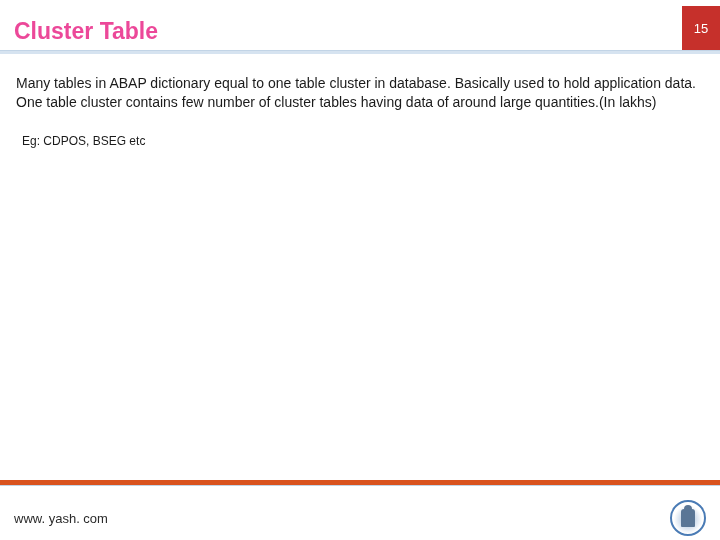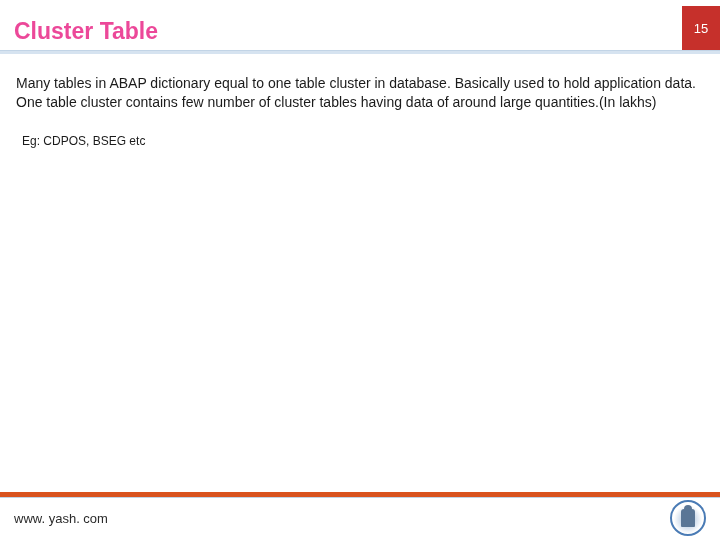--- a/index.html
+++ b/index.html
@@ -57,21 +57,21 @@
     .example-text {
       font-size: 12px;
       color: #1b1b1b;
       padding-left: 6px;
     }
     .footer {
       position: absolute;
       left: 0;
       bottom: 0;
       width: 100%;
-      height: 48px;
+      height: 60px;
       text-decoration: underline;
     }
     .footer-rule {
       position: absolute;
       top: 0;
       left: 0;
       width: 100%;
       height: 5px;
       background: #d9531e;
     }

